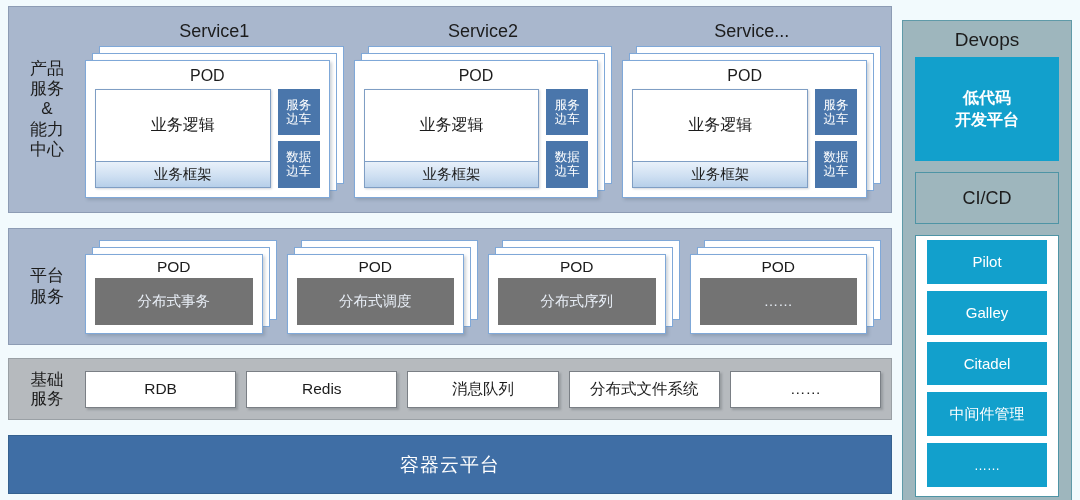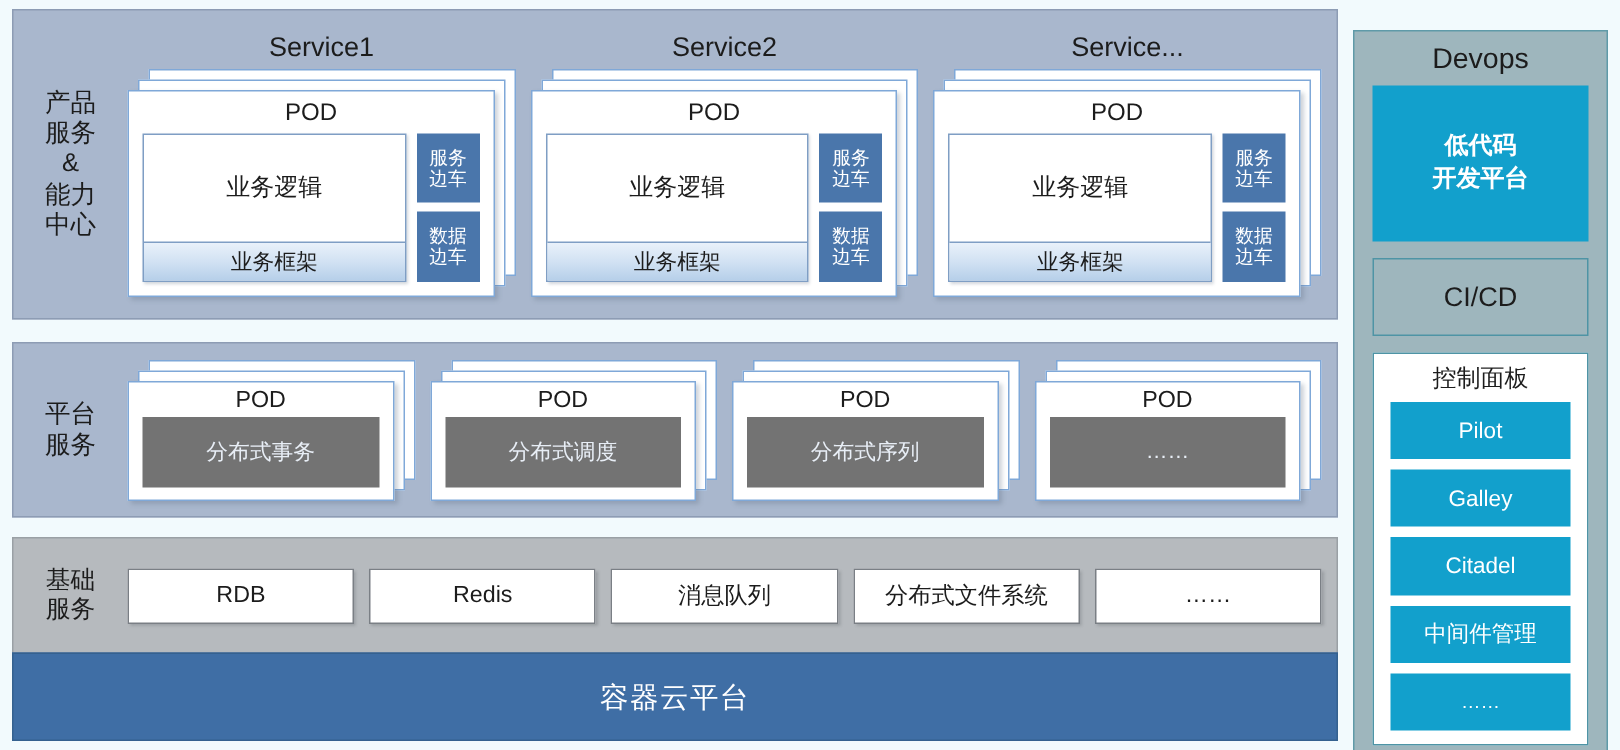--- a/index.html
+++ b/index.html
@@ -44,21 +44,21 @@
   .band-platform {
     top: 222px;
     width: 884px;
     height: 117px;
     background: #a9b7cd;
     border: 1px solid #8d9cb4;
   }
   .band-basic {
     top: 352px;
     width: 884px;
-    height: 78px;
+    height: 62px;
     background: #b6babe;
     border: 1px solid #9aa0a5;
   }
   .band-container {
     top: 429px;
     width: 884px;
     height: 59px;
     background: #3f6ea5;
     border: 1px solid #35618f;
     display: flex;
@@ -509,21 +509,20 @@
   </div>
 
   <div class="devops">
     <div class="devops-title">Devops</div>
     <div class="lowcode">
       <span>低代码</span>
       <span>开发平台</span>
     </div>
     <div class="cicd">CI/CD</div>
     <div class="ctrl-panel">
-      <div class="ctrl-title">控制面板</div>
       <div class="ctrl-list">
         <div class="ctrl-item">Pilot</div>
         <div class="ctrl-item">Galley</div>
         <div class="ctrl-item">Citadel</div>
         <div class="ctrl-item">中间件管理</div>
         <div class="ctrl-item dots">……</div>
       </div>
     </div>
   </div>
 

